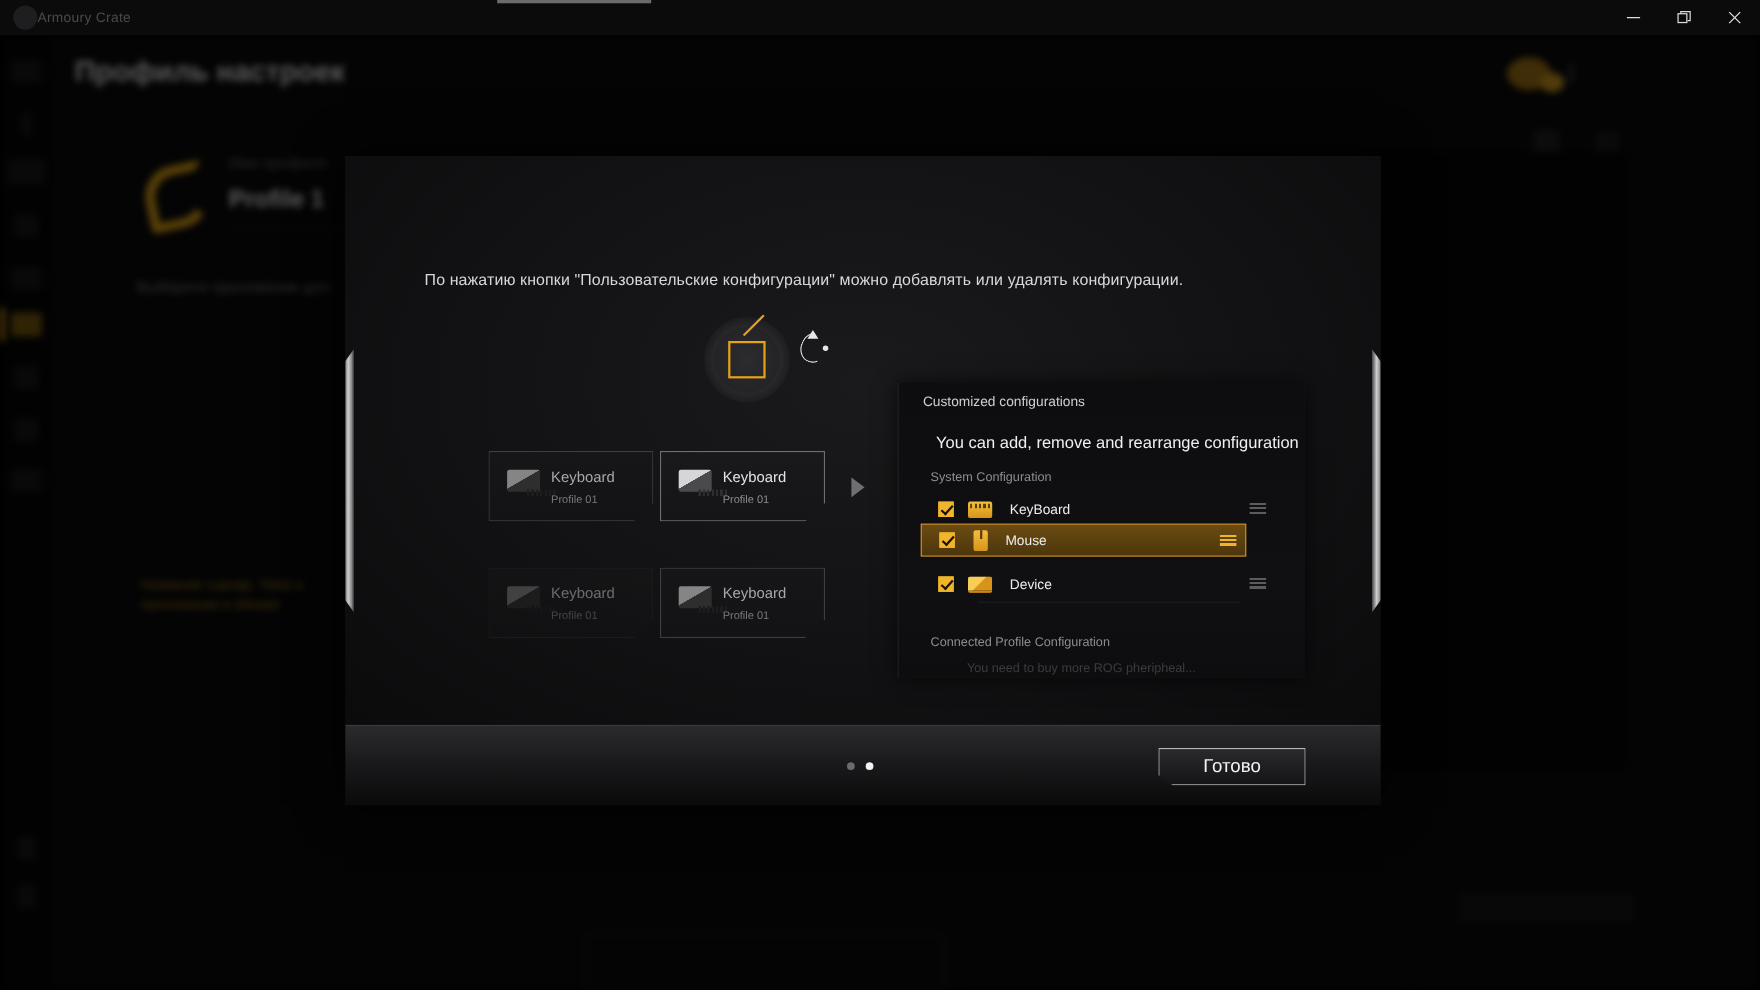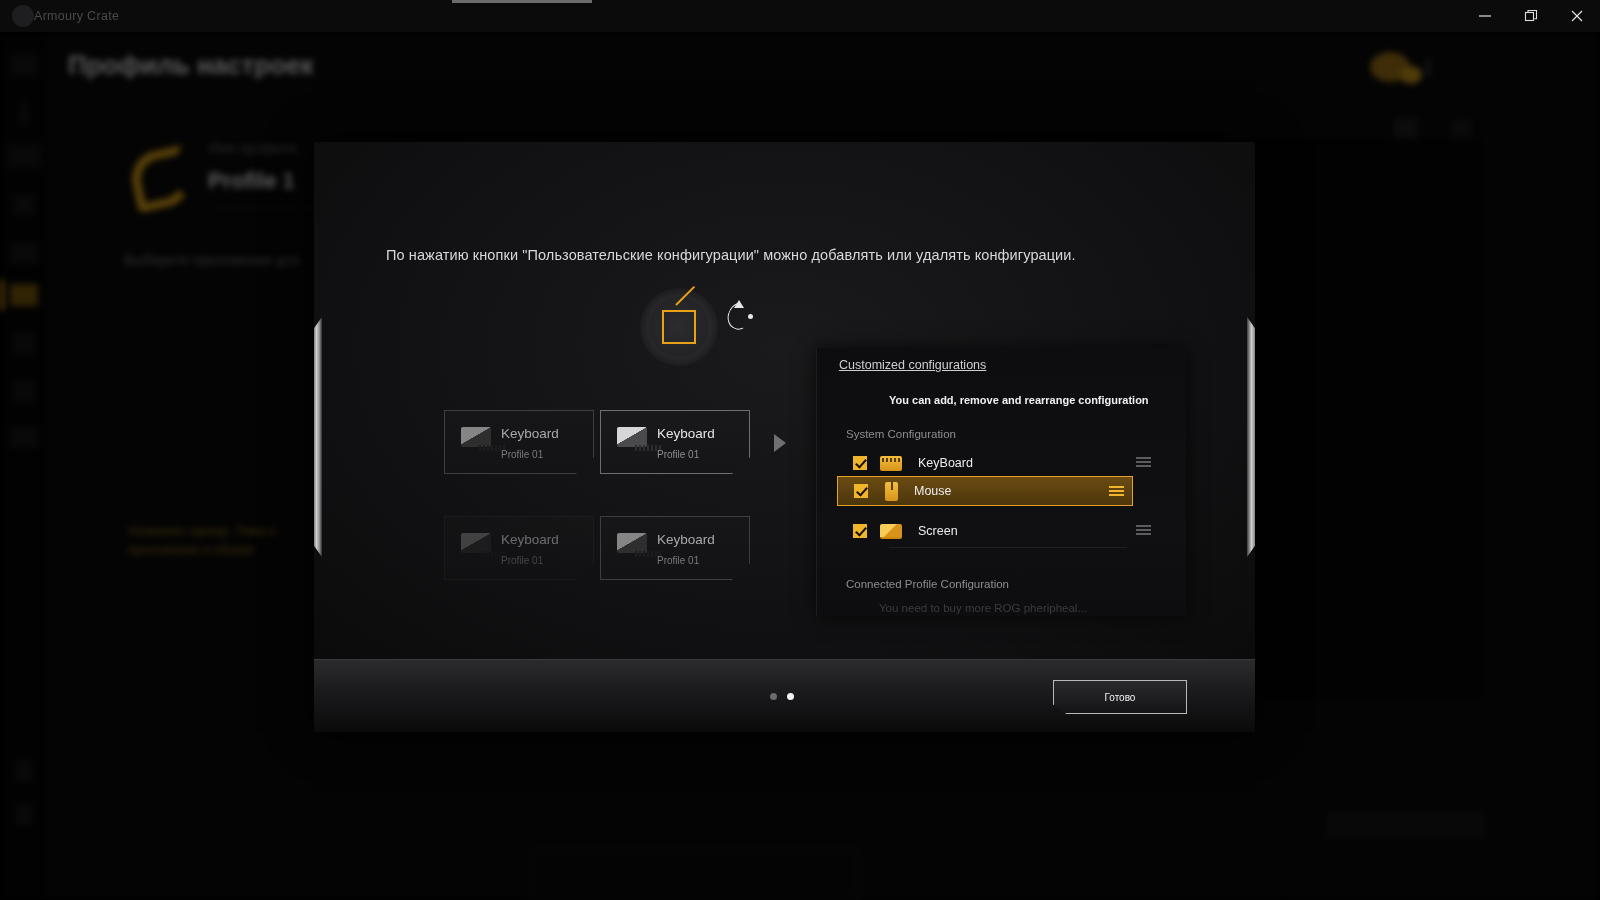--- a/index.html
+++ b/index.html
@@ -220,22 +220,22 @@
   }
 
   
   .cfg-panel {
     position: absolute; left: 502px; top: 206px; width: 370px; height: 268px;
     background: linear-gradient(180deg,#0d0d0f 0%,#101012 68%,#0d0d0f 100%);
     border-left: 1px solid #1e1e20;
     box-shadow: 0 0 18px rgba(0,0,0,.7);
     overflow: hidden;
   }
-  .cfg-head { position:absolute; left:22px; top:10px; font-size:12.5px; color:#cfcfd1;text-decoration:underline; }
-  .cfg-sub  { position:absolute; left:34px; top:46px; font-size:11px; font-weight:700; color:#f0f0f2;margin-left:38px; }
+  .cfg-head { position:absolute; left:22px; top:10px; font-size:12.5px; color:#cfcfd1; }
+  .cfg-sub  { position:absolute; left:34px; top:46px; font-size:15px; font-weight:400; color:#f0f0f2; }
   .cfg-sect { position:absolute; left:29px; font-size:11.5px; color:#8d8d8f; }
   .cfg-row {
     position:absolute; left:36px; width:300px; height:26px;
     display:flex; align-items:center;
   }
   .cfg-row .cb {
     width: 14px; height: 14px; border: 1.5px solid #7c7c7e; background:#121214;
     position:relative; flex:0 0 auto;
   }
   .cfg-row .cb.on { background:#f0b52a; border-color:#f0b52a; }
@@ -283,21 +283,21 @@
   }
   .dots { position:absolute; left:456px; top:33px; display:flex; gap:10px; }
   .dot { width:7px; height:7px; border-radius:50%; background:#6b6b6d; }
   .dot.on { background:#f2f2f4; }
   .done-btn {
     position:absolute; right:68px; top:20px; width:134px; height:34px;
     background: linear-gradient(180deg,#2a2a2c,#141416);
     border:1px solid #b9b9bb;
     clip-path: polygon(0 0,100% 0,100% 100%,10% 100%,0 72%);
     display:flex; align-items:center; justify-content:center;
-    color:#f2f2f4; font-size:10px; cursor:pointer;
+    color:#f2f2f4; font-size:17px; cursor:pointer;
   }
 
   
   .wc { position:absolute; top:0; height:32px; width:46px; display:flex; align-items:center; justify-content:center; }
   .wc svg { stroke:#dedee0; }
 </style>
 </head>
 <body>
 
 <div id="root">
@@ -433,21 +433,21 @@
         <div class="cfg-row sel" style="top:128px">
           <span class="cb on"></span>
           <span class="dev-ic dev-mouse"></span>
           <span class="lbl">Mouse</span>
           <span class="grip" style="right:8px;top:9px"></span>
         </div>
 
         <div class="cfg-row" style="top:170px">
           <span class="cb on"></span>
           <span class="dev-ic dev-screen"></span>
-          <span class="lbl">Screen</span>
+          <span class="lbl">Device</span>
           <span class="grip"></span>
           <span class="divider"></span>
         </div>
 
 
         <div class="cfg-sect" style="top:230px">Connected Profile Configuration</div>
         <div class="cfg-foot">You need to buy more ROG pheripheal...</div>
       </div>
 
     </div>

